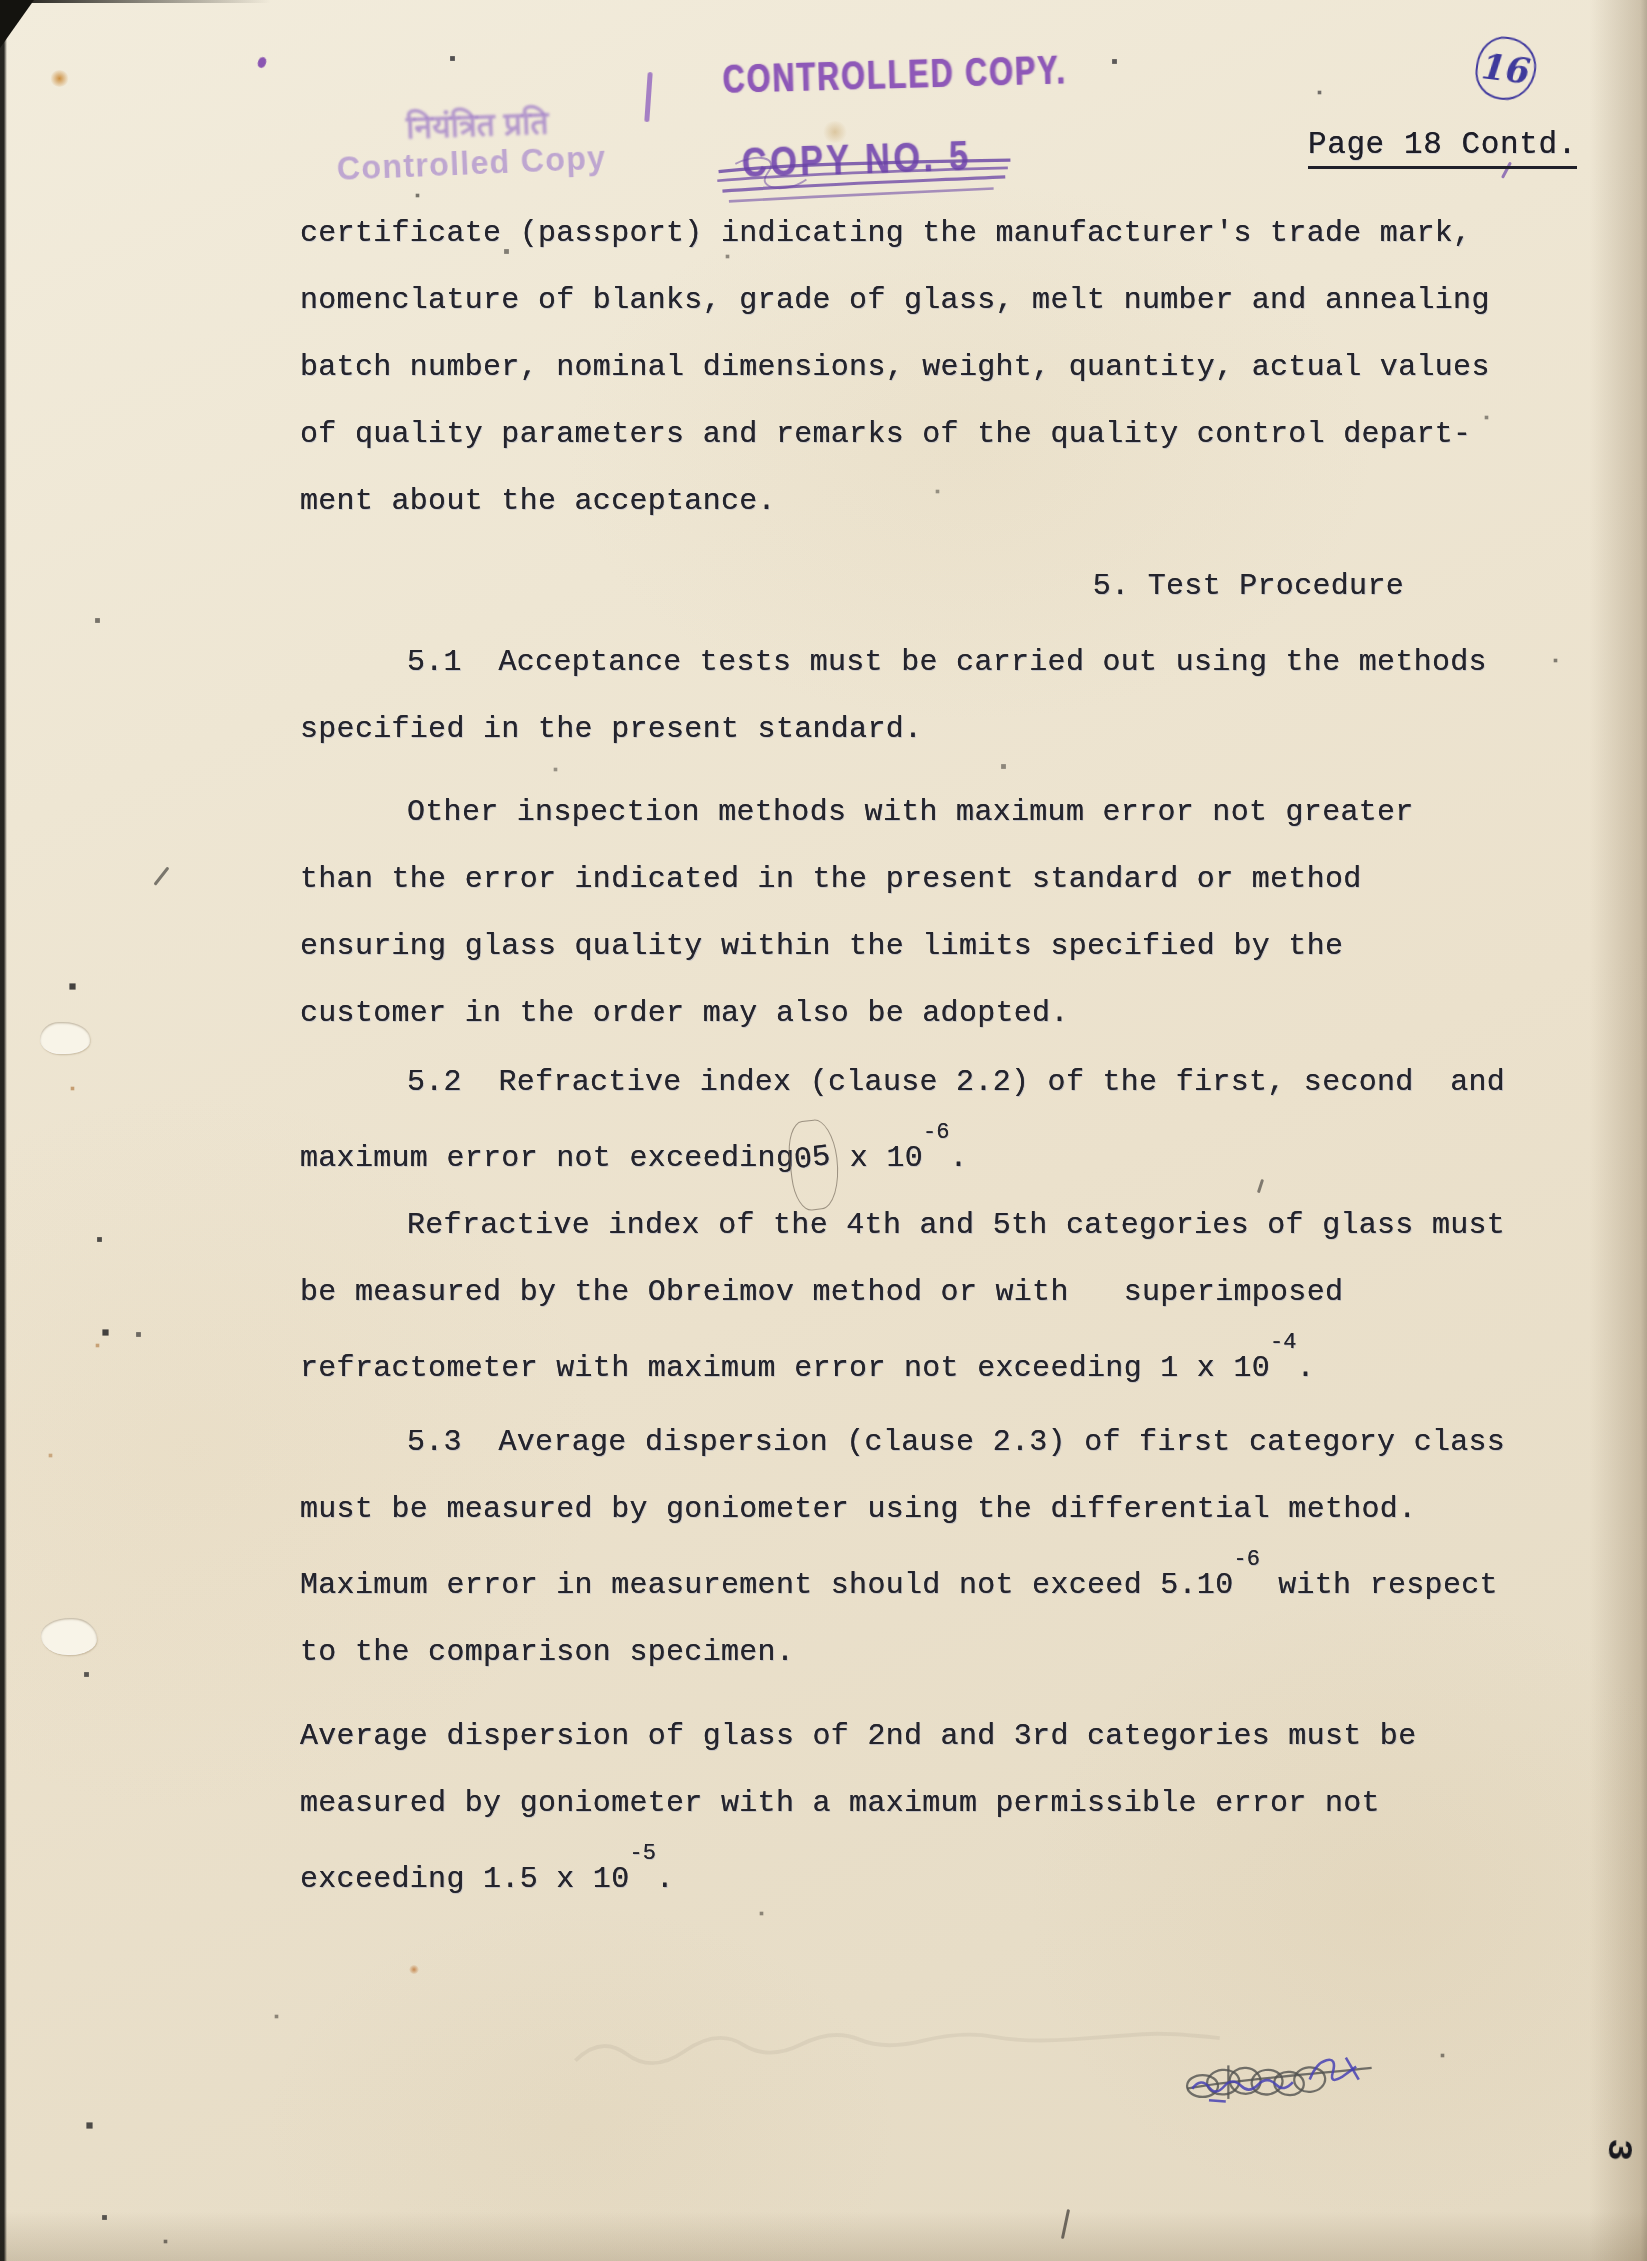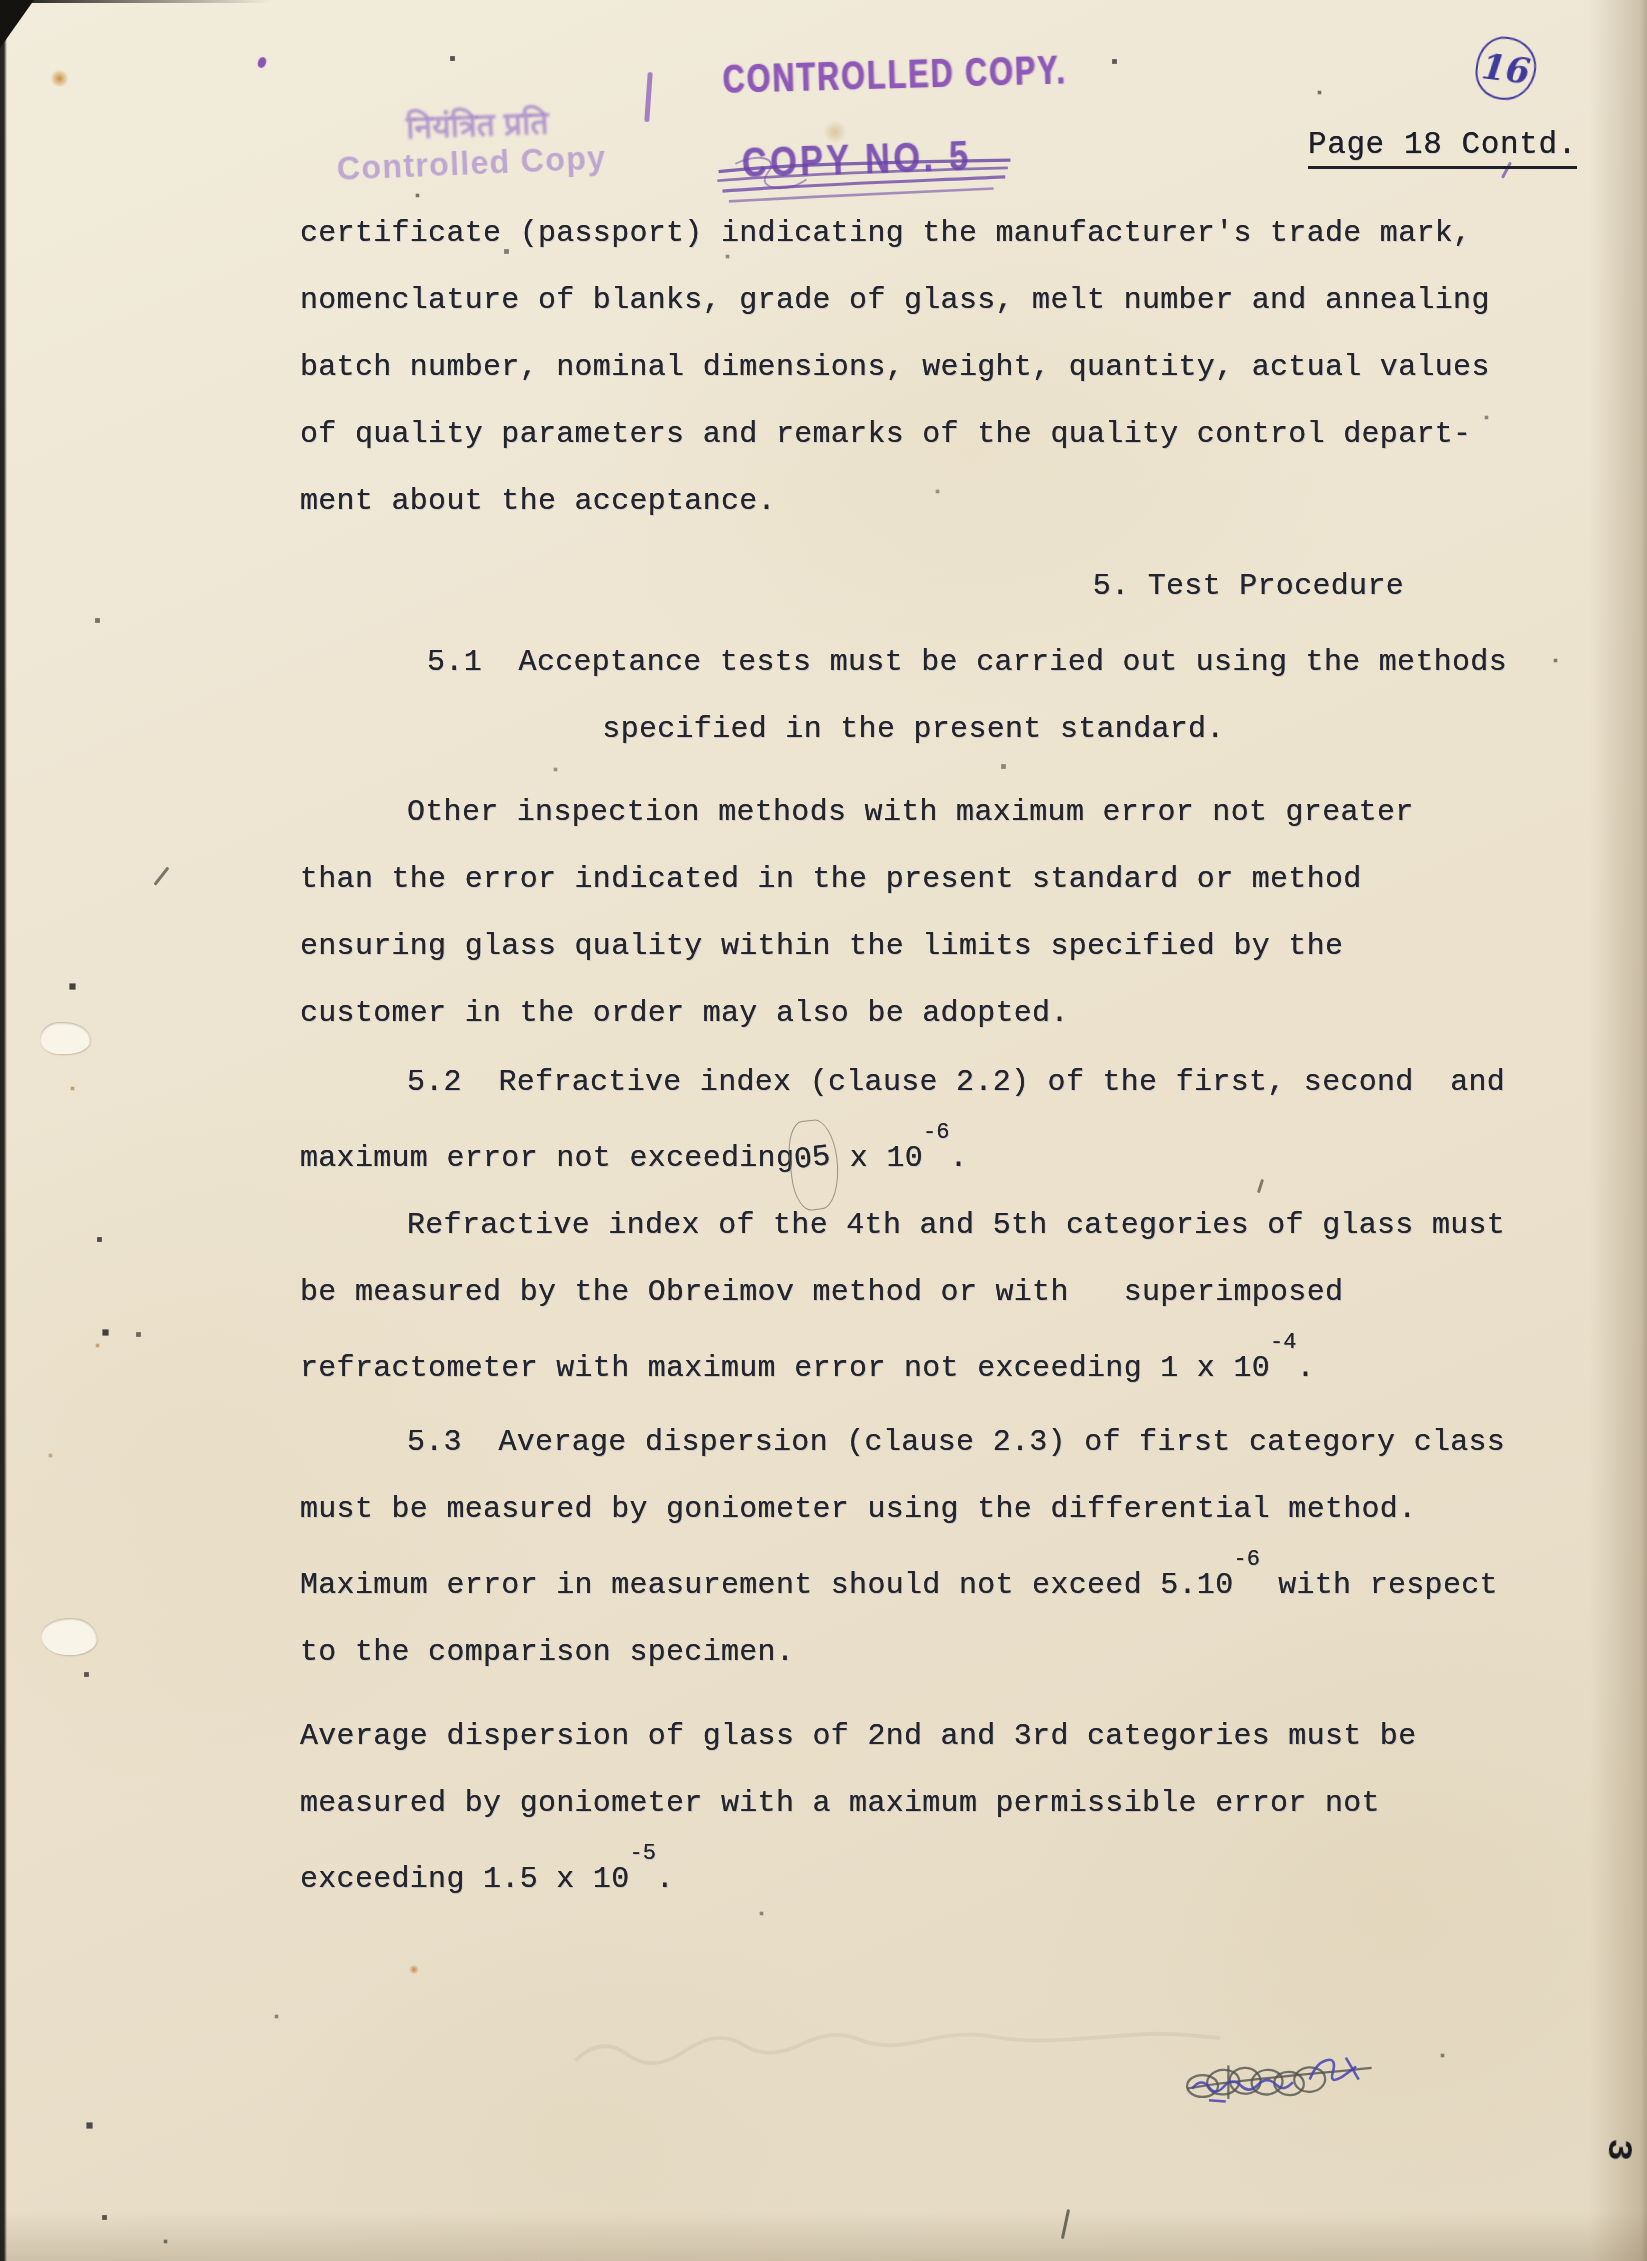--- a/index.html
+++ b/index.html
@@ -183,21 +183,21 @@
       <div class="block paragraph" style="margin-top: 0px;">
         <div class="line">certificate (passport) indicating the manufacturer's trade mark,</div>
         <div class="line">nomenclature of blanks, grade of glass, melt number and annealing</div>
         <div class="line">batch number, nominal dimensions, weight, quantity, actual values</div>
         <div class="line">of quality parameters and remarks of the quality control depart-</div>
         <div class="line">ment about the acceptance.</div>
       </div>
       <div class="block heading" style="margin-top: 18px; text-align: right;">
         <div class="line">5. Test Procedure</div>
       </div>
-      <div class="block paragraph" style="margin-top: 9px; text-align: center;">
+      <div class="block paragraph" style="margin-top: 9px;">
         <div class="line indent">5.1  Acceptance tests must be carried out using the methods</div>
         <div class="line">specified in the present standard.</div>
       </div>
       <div class="block paragraph" style="margin-top: 15.5px;">
         <div class="line indent">Other inspection methods with maximum error not greater</div>
         <div class="line">than the error indicated in the present standard or method</div>
         <div class="line">ensuring glass quality within the limits specified by the</div>
         <div class="line">customer in the order may also be adopted.</div>
       </div>
       <div class="block paragraph" style="margin-top: 2.6px;">

